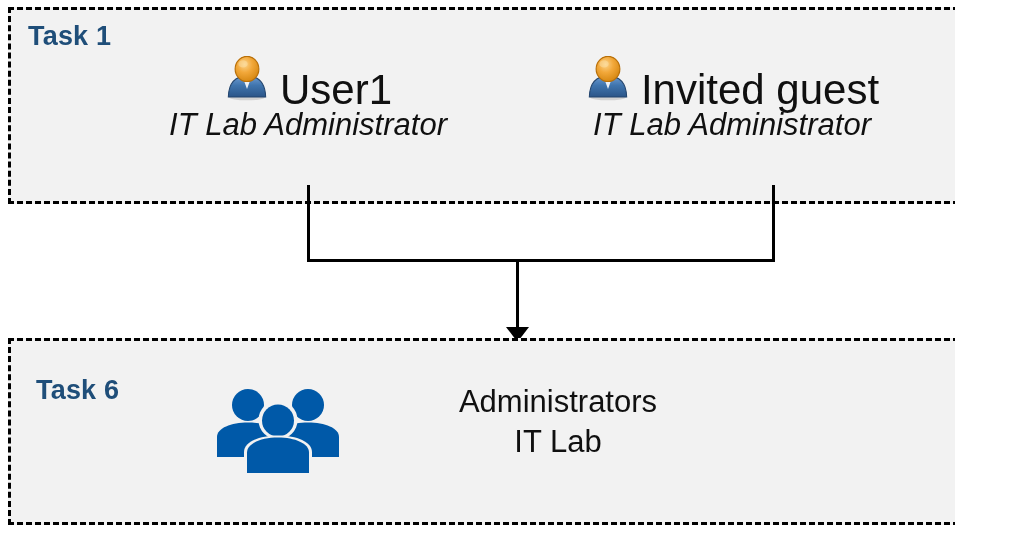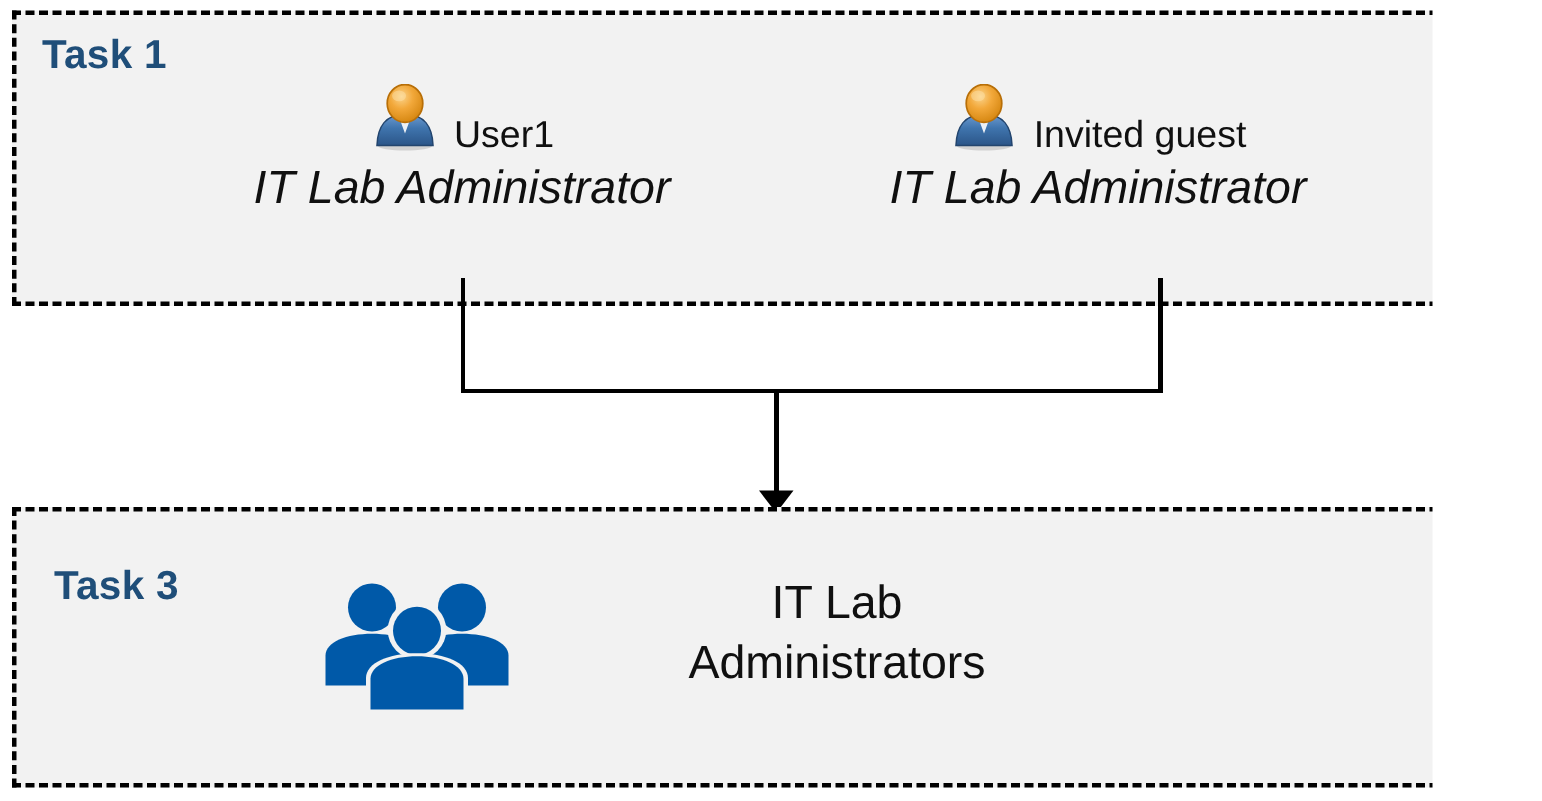--- a/index.html
+++ b/index.html
@@ -52,21 +52,21 @@
   #person-guest  { left: 532px; top: 53px; width: 400px; }
 
   .person-row1 {
     display: flex;
     align-items: center;
     justify-content: center;
     gap: 10px;
     height: 52px;
   }
   .person-name {
-    font-size: 25px;
+    font-size: 42px;
     line-height: 34px;
     white-space: nowrap;
     margin-top: 22px;
   }
   .person-role {
     font-size: 31px;
     line-height: 40px;
     white-space: nowrap;
     font-style: italic;
   }
@@ -171,38 +171,38 @@
       <line x1="308.5" y1="185" x2="308.5" y2="261"></line>
       <line x1="773.5" y1="185" x2="773.5" y2="261"></line>
       <line x1="307" y1="260.5" x2="775" y2="260.5"></line>
       <line x1="517.5" y1="260" x2="517.5" y2="329"></line>
     </g>
     <polygon points="506,327 529,327 517.5,342" fill="#000000"></polygon>
   </svg>
 
   <div id="task2-box" class="task-box"></div>
 
-  <div id="task2-label" class="task-label">Task 3</div>
+  <div id="task2-label" class="task-label">Task 6</div>
 
   <div id="group-icon-wrap">
     <svg id="group-icon" viewBox="0 0 134 92" aria-hidden="true">
       <g fill="#0059A8">
 
         <circle cx="37" cy="19" r="16"></circle>
         <path d="M6 71 L6 51 C6 42 20 36.5 37 36.5 C54 36.5 68 42 68 51 L68 71 Z"></path>
 
         <circle cx="97" cy="19" r="16"></circle>
         <path d="M66 71 L66 51 C66 42 80 36.5 97 36.5 C114 36.5 128 42 128 51 L128 71 Z"></path>
 
         <circle cx="67" cy="34" r="19.5" fill="#f2f2f2"></circle>
         <circle cx="67" cy="34.5" r="16"></circle>
         <path d="M33 89 L33 66 C33 56 48 49.5 67 49.5 C86 49.5 101 56 101 66 L101 89 Z" fill="#f2f2f2"></path>
         <path d="M36 87 L36 66.5 C36 57.5 50 51.5 67 51.5 C84 51.5 98 57.5 98 66.5 L98 87 Z"></path>
       </g>
     </svg>
   </div>
 
   <div id="group-label">
+    <span class="gl-line">Administrators</span>
     <span class="gl-line">IT Lab</span>
-    <span class="gl-line">Administrators</span>
   </div>
 
 </div>
 
 </body></html>

